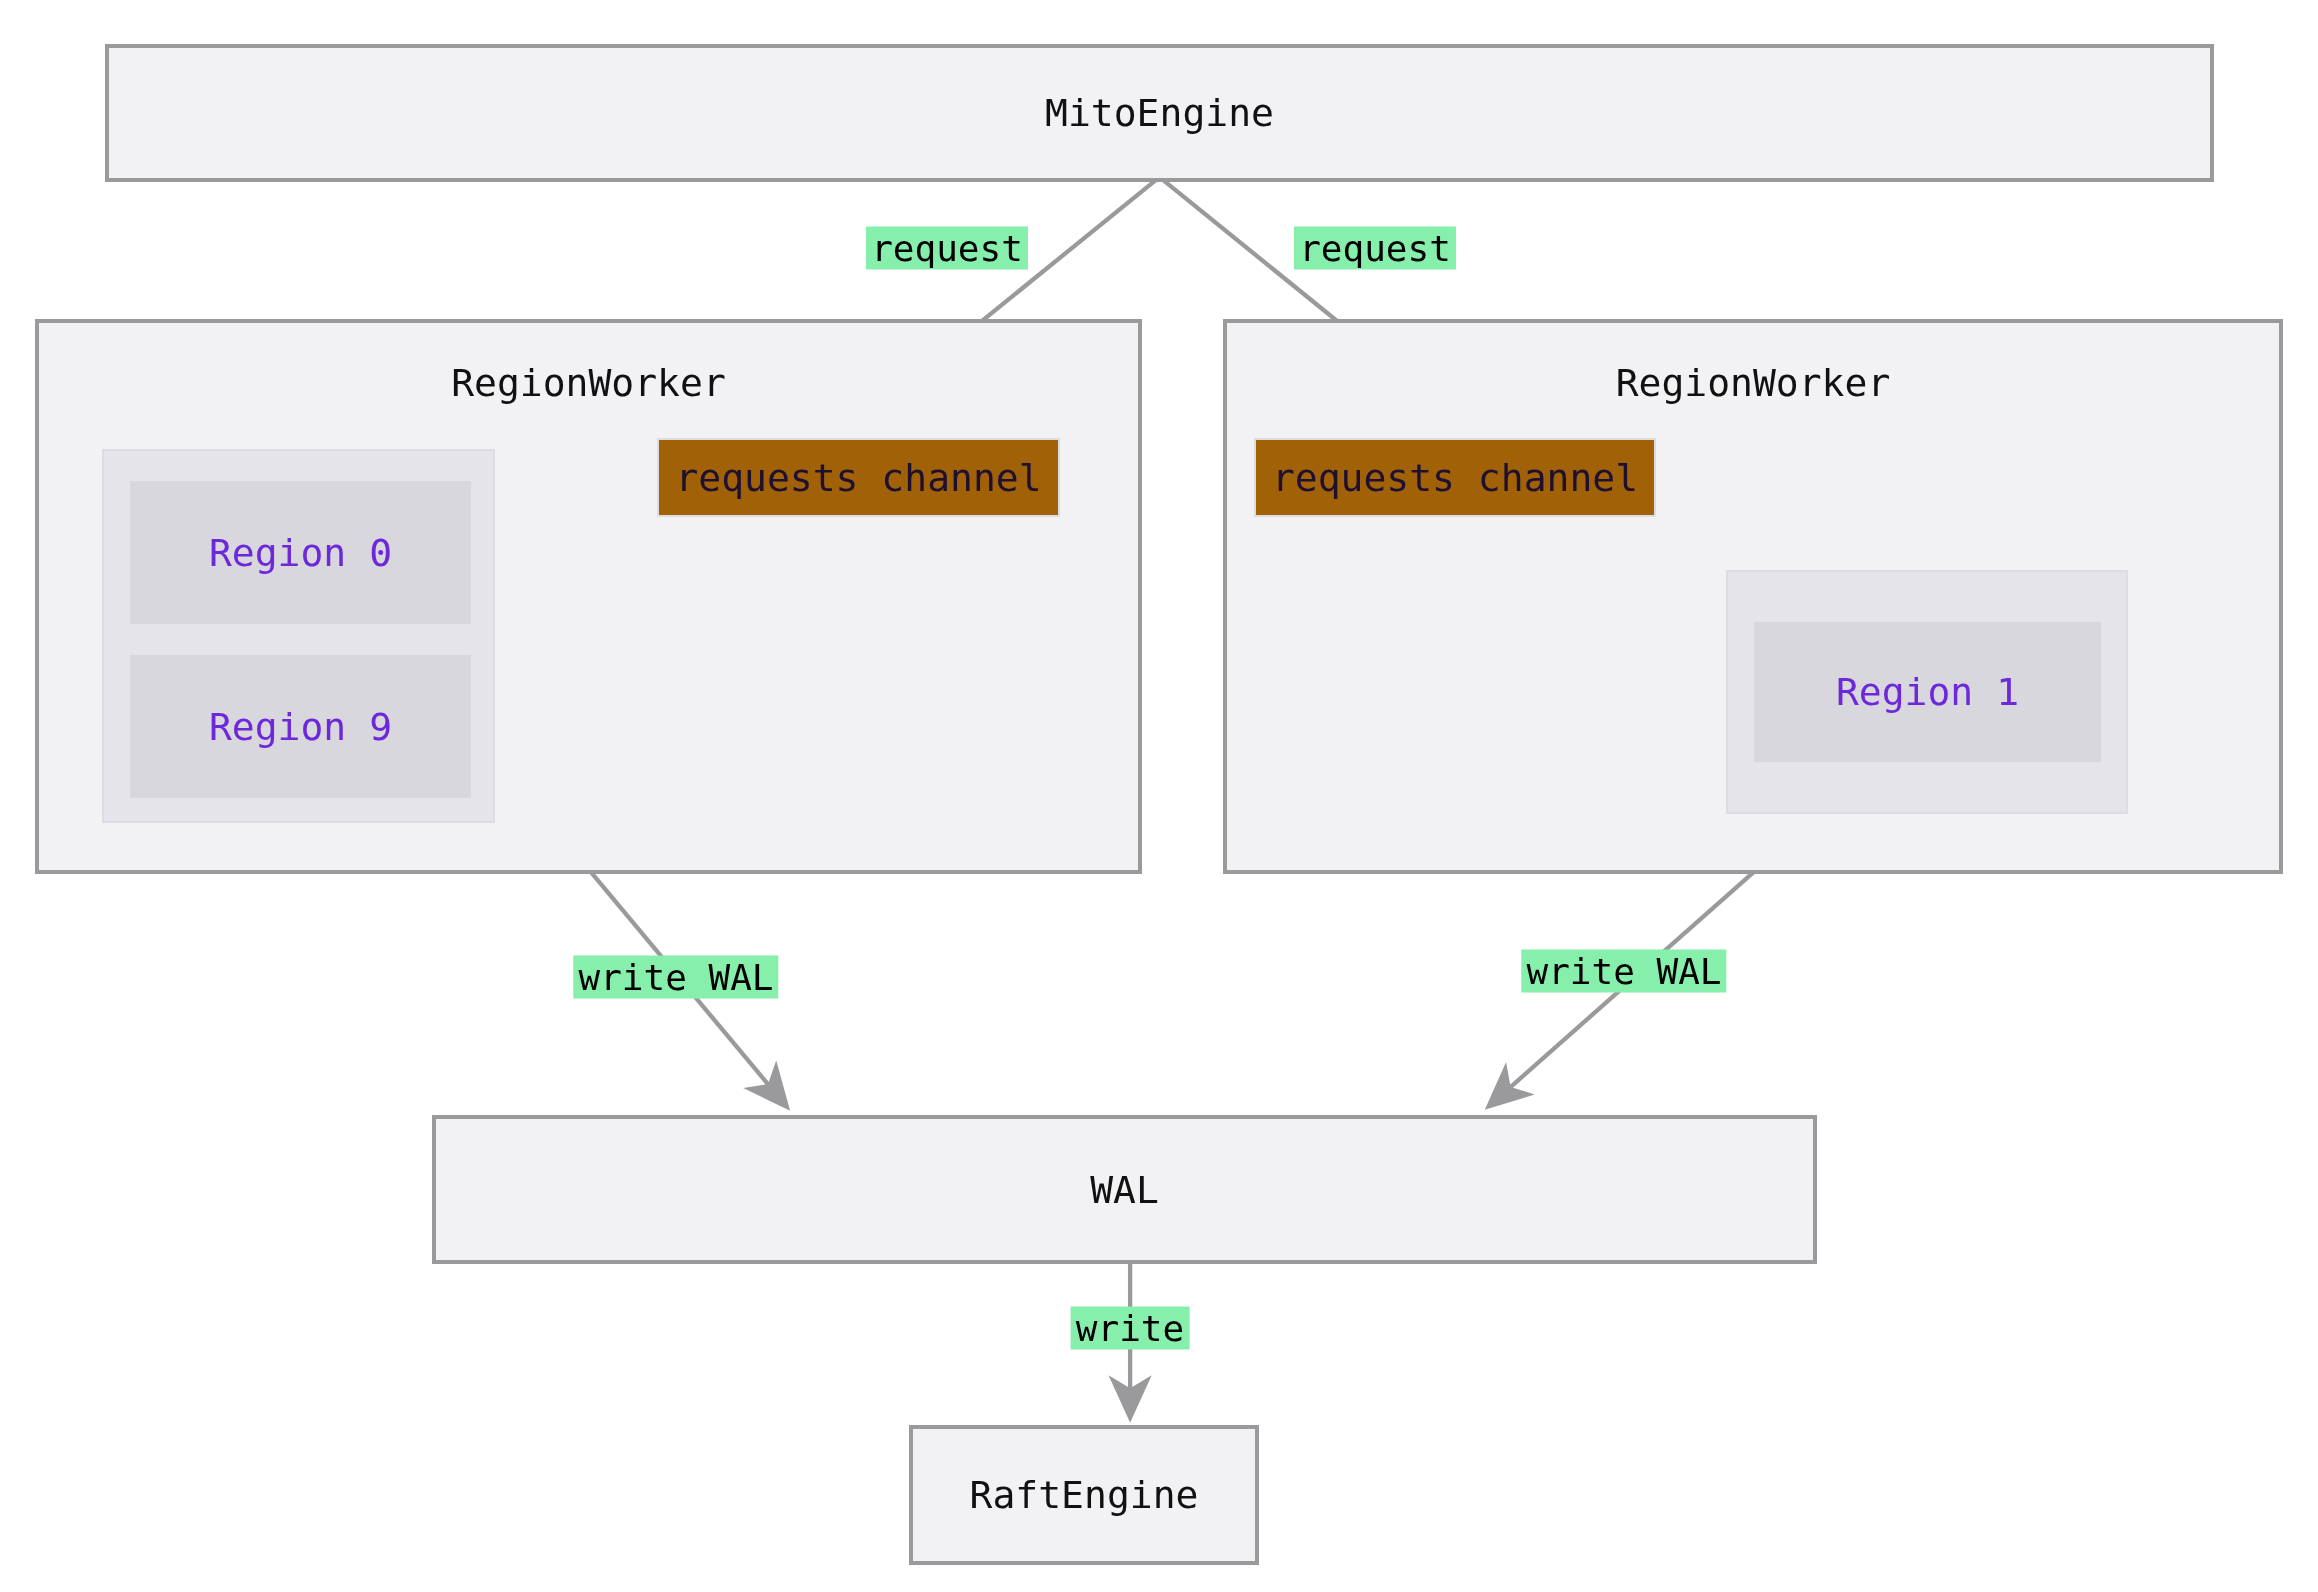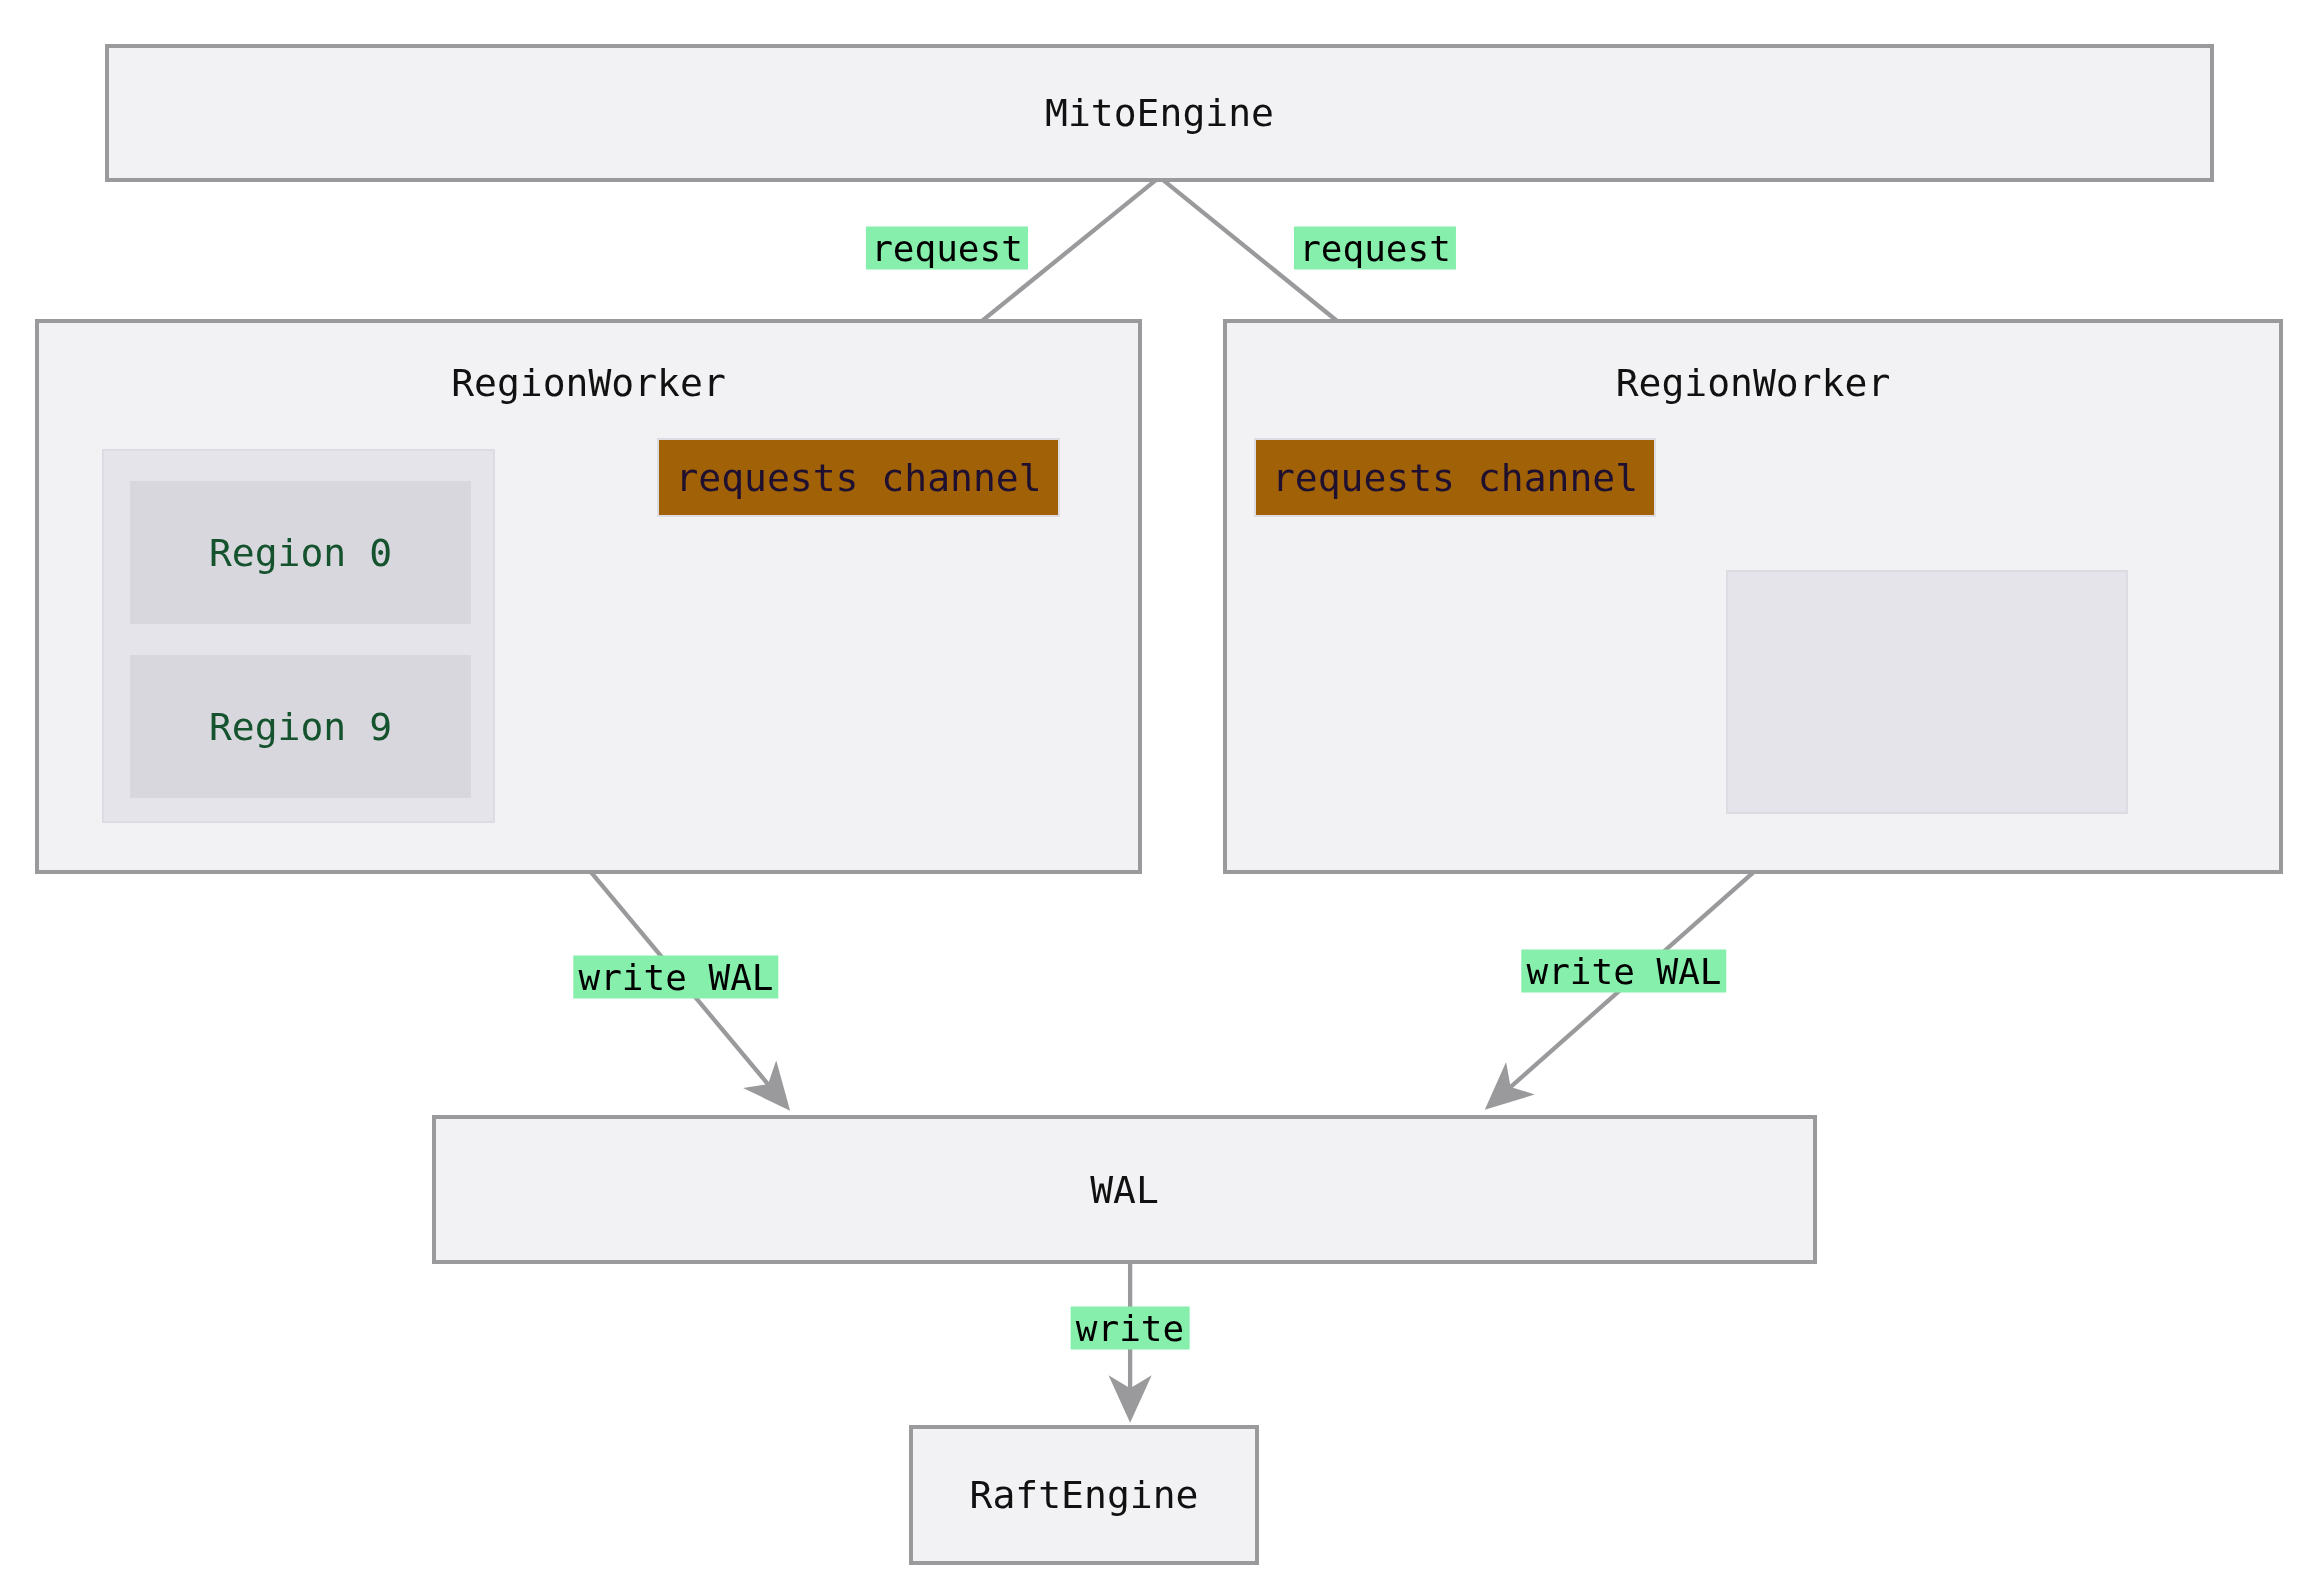--- a/index.html
+++ b/index.html
@@ -79,21 +79,21 @@
 
   
   .region-tile {
     position: absolute;
     box-sizing: border-box;
     background: #d7d7dd;
     display: flex;
     align-items: center;
     justify-content: center;
   }
-  .region-tile .box-label { color: #14532d; }
+  .region-tile .box-label { color: #6d28d9; }
   #region-0 { left: 130px;  top: 481px; width: 341px; height: 143px; }
   #region-2 { left: 130px;  top: 655px; width: 341px; height: 143px; }
   #region-1 { left: 1754px; top: 622px; width: 347px; height: 140px; }
 
   
   #wal         { left: 432px;  top: 1107px; width: 1385px; height: 149px; align-items: center; }
   #raft-engine { left: 909px; top: 1417px; width: 350px;  height: 140px; align-items: center; }
 
   
   .edge-label {
@@ -157,20 +157,23 @@
 
   <div class="region-group" id="region-group-left"></div>
   <div class="region-group" id="region-group-right"></div>
 
   <div class="region-tile" id="region-0">
     <span class="box-label">Region 0</span>
   </div>
   <div class="region-tile" id="region-2">
     <span class="box-label">Region 9</span>
   </div>
+  <div class="region-tile" id="region-1">
+    <span class="box-label">Region 1</span>
+  </div>
 
   <div class="box" id="wal">
     <span class="box-label">WAL</span>
   </div>
 
   <div class="box" id="raft-engine">
     <span class="box-label">RaftEngine</span>
   </div>
 
   <div class="edge-label" id="label-request-left">request</div>

